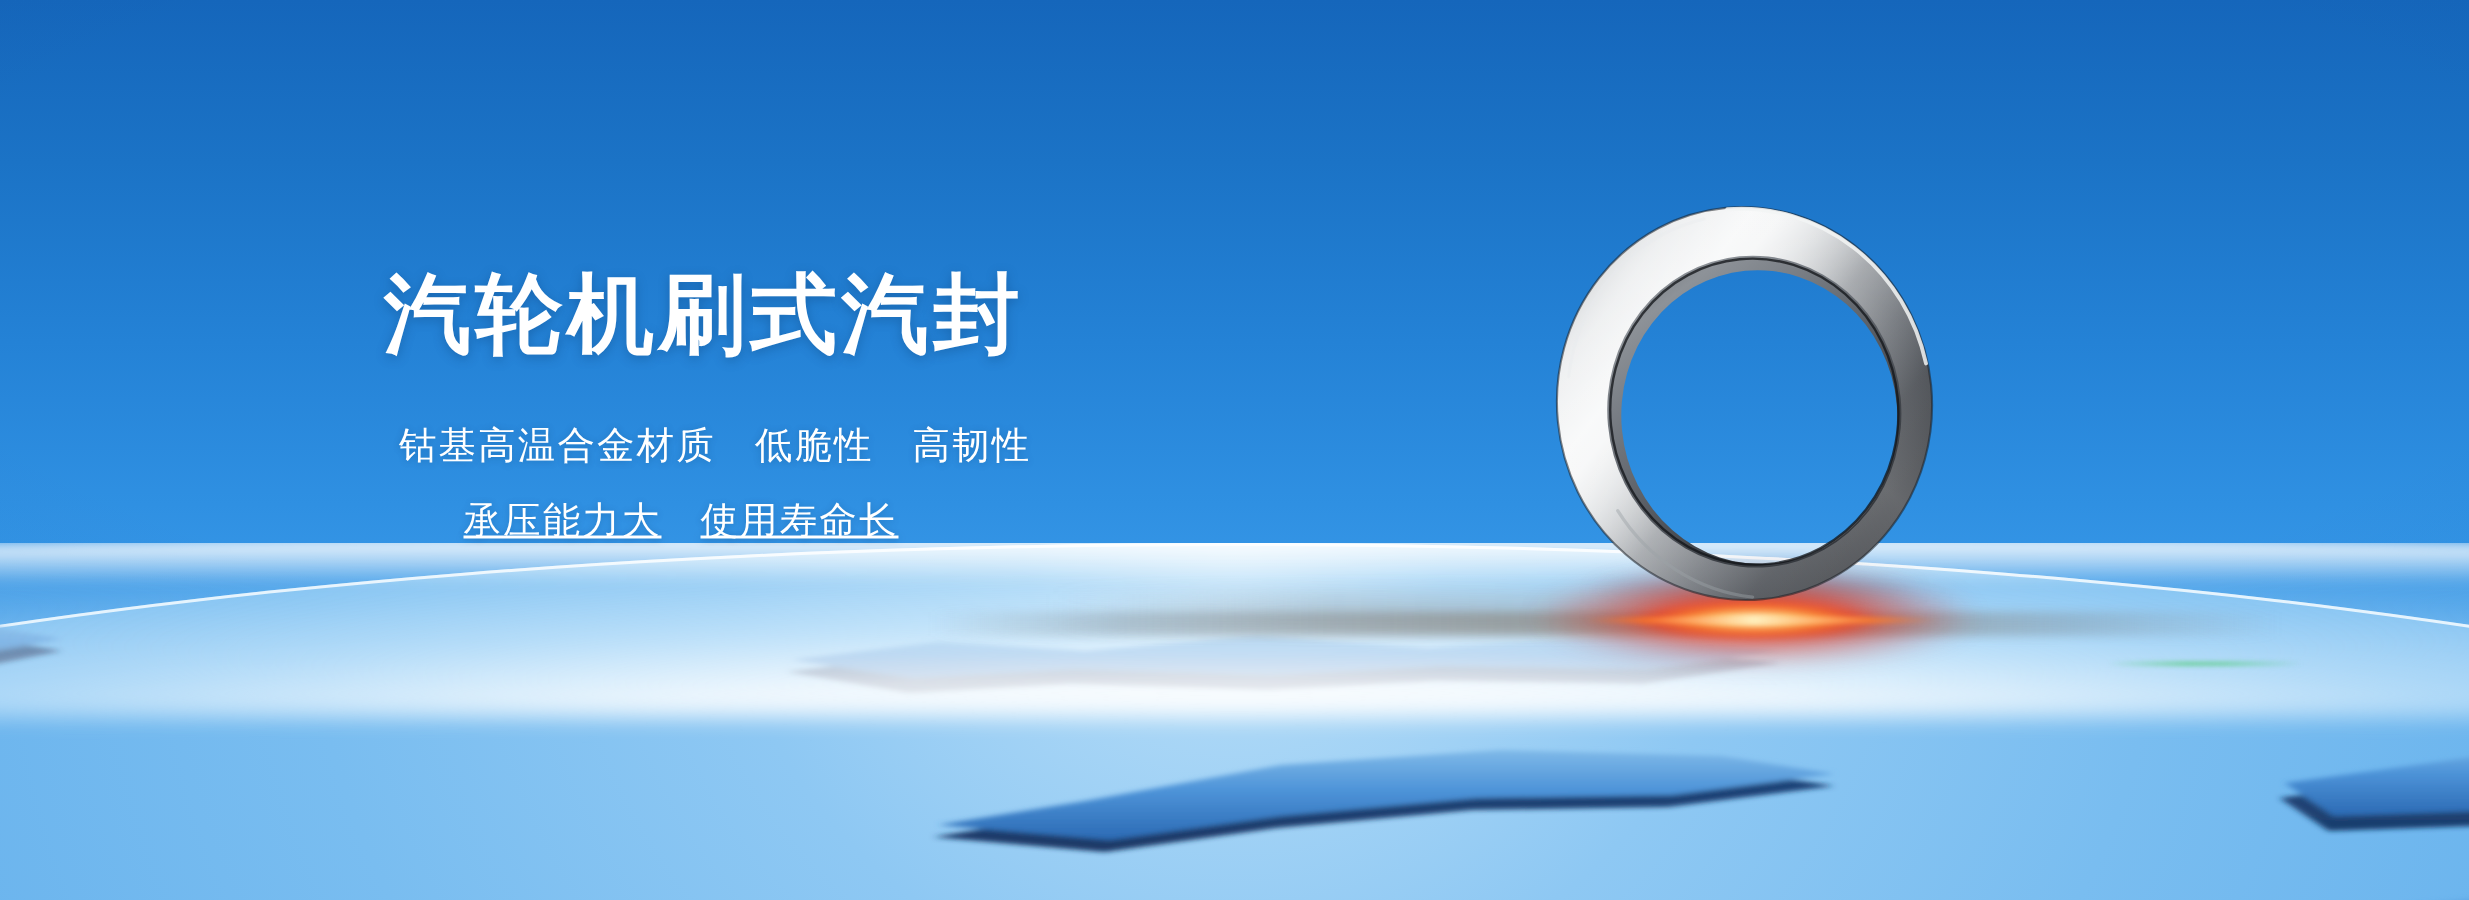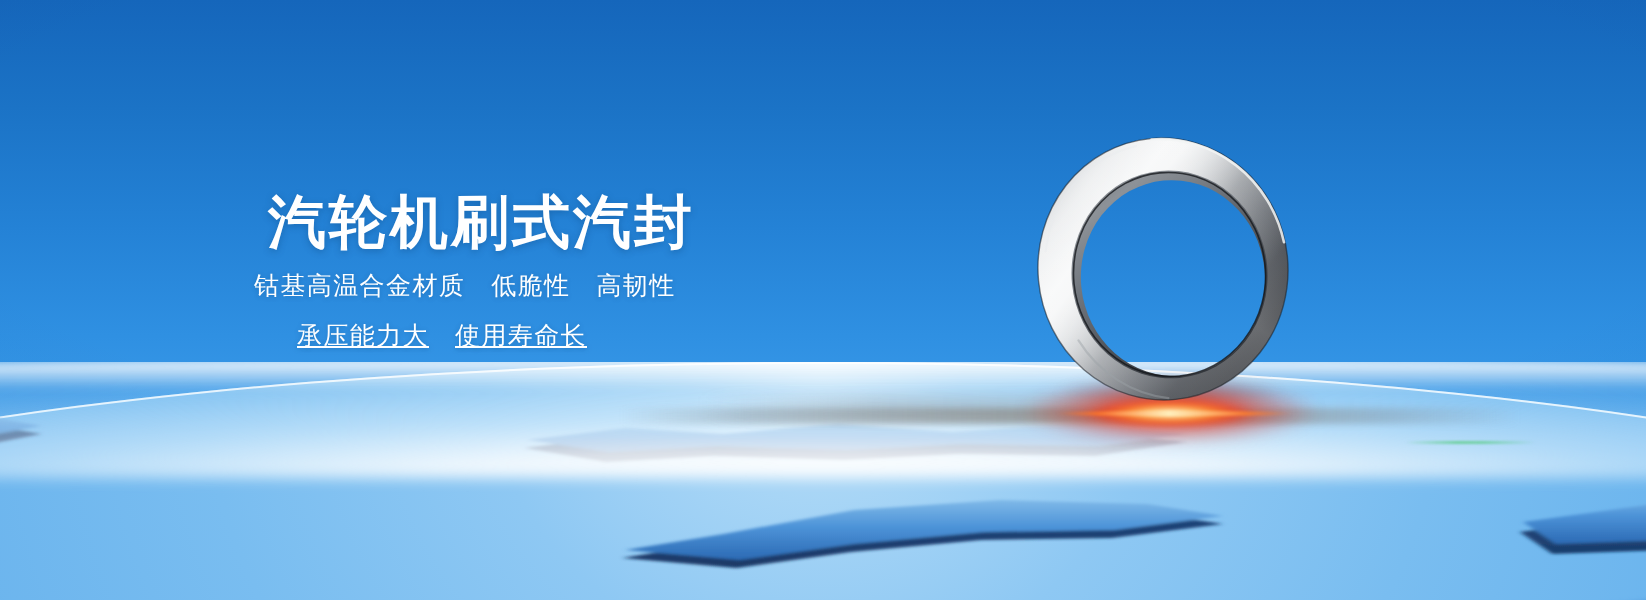--- a/index.html
+++ b/index.html
@@ -247,32 +247,32 @@
   .copy {
     position: absolute;
     left: 0;
     top: 0;
     width: 900px;
   }
   .headline {
     position: absolute;
     left: 252px;
     top: 176px;
-    margin: 16px;
+    margin: 4px;
     font-size: 58px;
     line-height: 1.04;
     font-weight: bold;
     color: #ffffff;
     letter-spacing: 3px;
     white-space: nowrap;
     text-shadow: 0 2px 7px rgba(8,58,112,0.34);
   }
   .sub-line {
     position: absolute;
-    margin: 0;
+    margin: 12px;
     font-size: 25px;
     line-height: 1.25;
     font-weight: normal;
     color: #ffffff;
     letter-spacing: 1.4px;
     white-space: nowrap;
     text-shadow: 0 1px 5px rgba(8,58,112,0.30);
   }
   .sub-line-1 { left: 254px; top: 270px; }
   .sub-line-2 { left: 297px; top: 320px; text-decoration: underline; }

